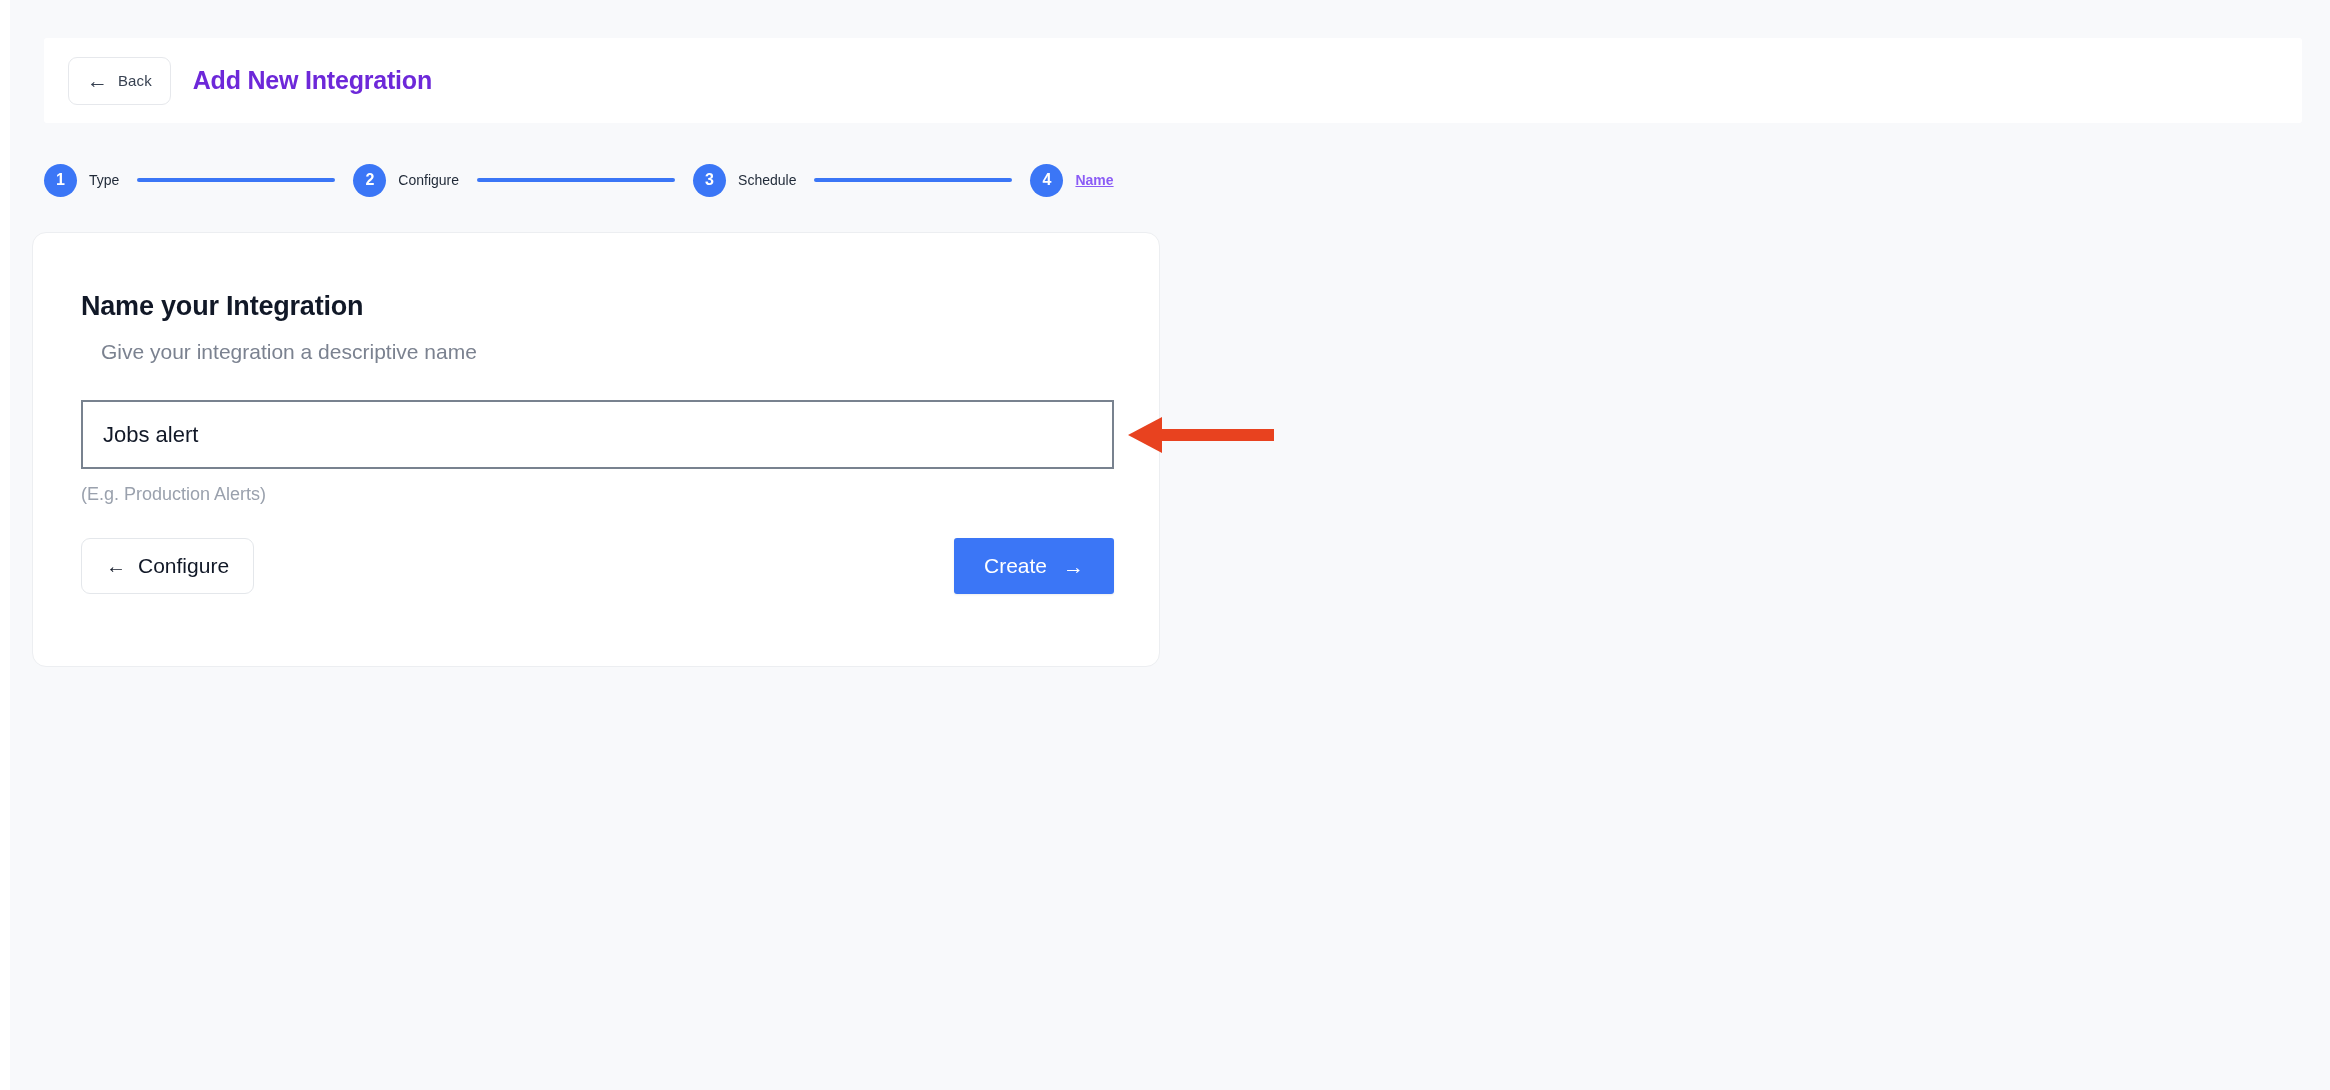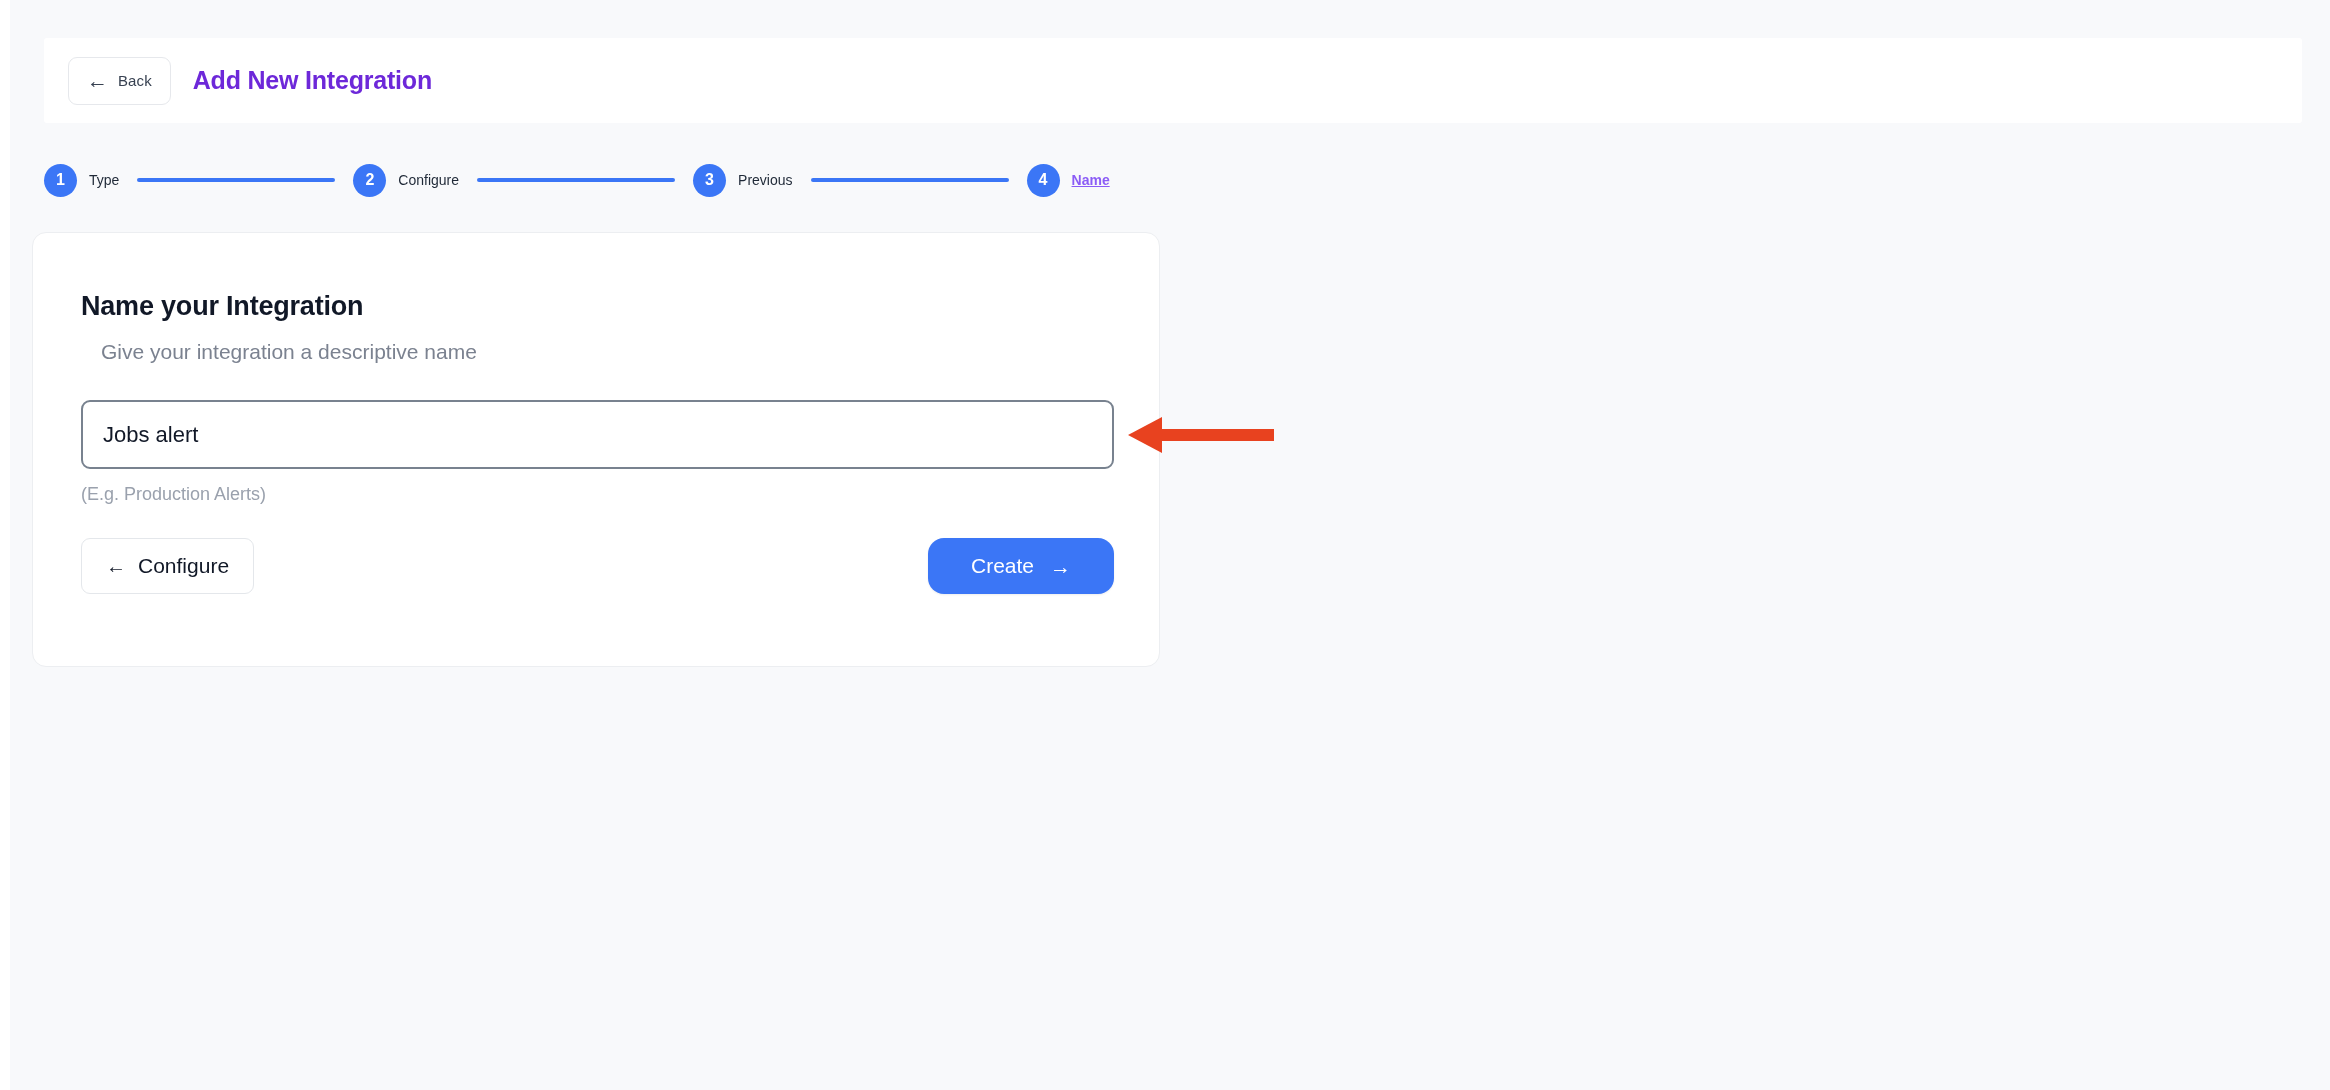--- a/index.html
+++ b/index.html
@@ -148,21 +148,21 @@
     color: #7b8290;
     margin-left: 20px;
   }
 
   .name-input {
     display: block;
     margin-top: 36px;
     width: 1033px;
     height: 69px;
     border: 2px solid #78828f;
-    border-radius: 9px;
+    border-radius: 0;
     background: #ffffff;
     font-family: "Liberation Sans", sans-serif;
     font-size: 22px;
     color: #111827;
     padding: 0 20px;
     outline: none;
   }
   .name-input::placeholder { color: #9aa1ad; }
 
   .input-hint {
@@ -192,24 +192,24 @@
     font-size: 21px;
     color: #111827;
   }
   .previous-button .arrow-left { font-size: 20px; line-height: 1; }
 
   .create-button {
     display: inline-flex;
     align-items: center;
     gap: 16px;
     height: 56px;
-    padding: 0 43px;
+    padding: 0 30px;
     background: #3b76f6;
     border: none;
-    border-radius: 16px;
+    border-radius: 3px;
     cursor: pointer;
     font-family: "Liberation Sans", sans-serif;
     font-size: 21px;
     color: #ffffff;
     box-shadow: 0 1px 2px rgba(16,24,40,.08);
   }
   .create-button .arrow-right { font-size: 21px; line-height: 1; }
 
   
   .annotation-arrow {
@@ -241,21 +241,21 @@
       <div class="step-label">Type</div>
     </div>
     <div class="step-connector"></div>
     <div class="step">
       <div class="step-circle">2</div>
       <div class="step-label">Configure</div>
     </div>
     <div class="step-connector"></div>
     <div class="step">
       <div class="step-circle">3</div>
-      <div class="step-label">Previous</div>
+      <div class="step-label">Schedule</div>
     </div>
     <div class="step-connector"></div>
     <div class="step active">
       <div class="step-circle">4</div>
       <div class="step-label">Name</div>
     </div>
   </div>
 
   <div class="card">
     <div class="card-inner">

